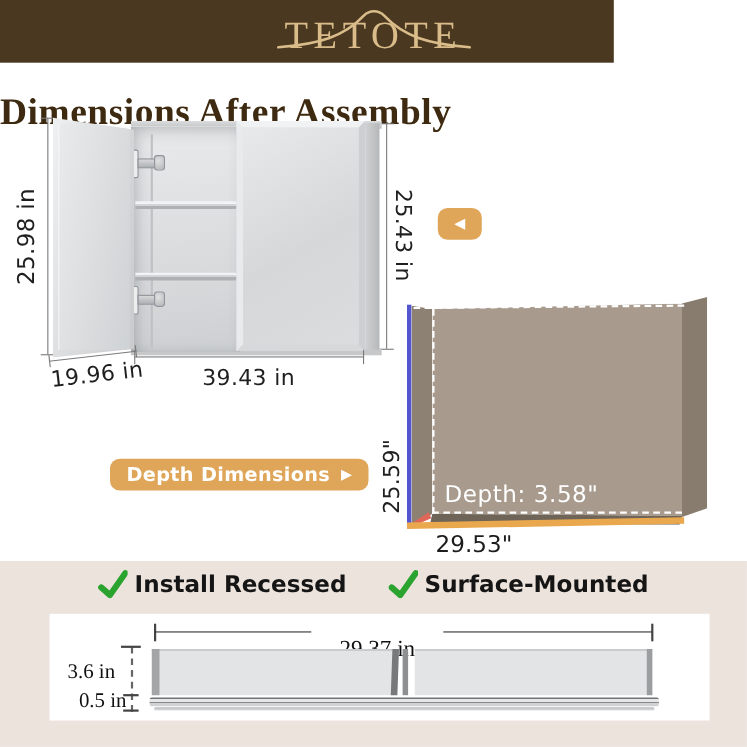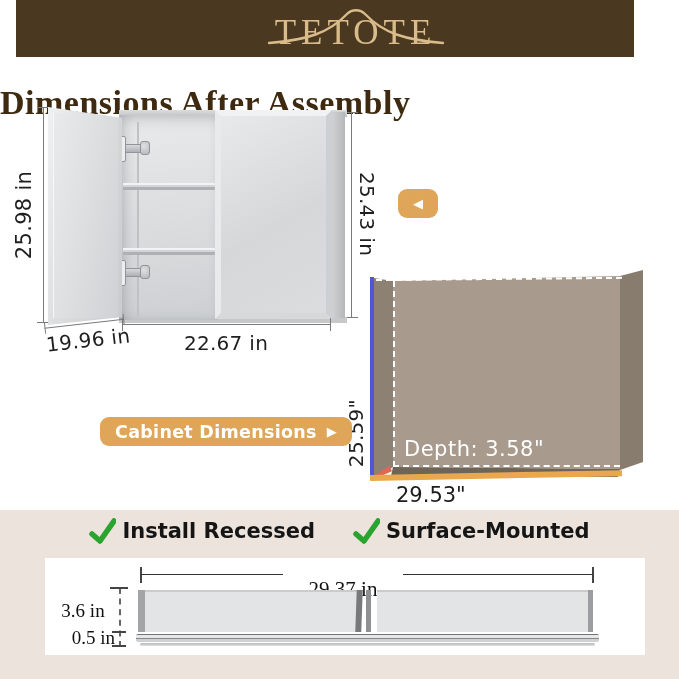--- a/index.html
+++ b/index.html
@@ -1,21 +1,21 @@
 <!DOCTYPE html>
 <html style="--header_bg: #4a3820; --brand_gold: #d9bc8a; --title_brown: #3e2a10; --badge_tan: #dfa558; --check_green: #2aa32f; --bottom_bg: #ece3dc; --cutout_face_taupe: #a89b8e; --cutout_side_taupe: #8d8173; --cutout_blue: #5356cf; --cutout_orange: #e9a84e; --cutout_red: #df6758;"><head>
 <meta charset="utf-8">
 <style>
   html,body{margin:0;padding:0;background:#fff;}
   .canvas{position:relative;width:679px;height:679px;overflow:hidden;background:#fff;
           font-family:"DejaVu Sans","Liberation Sans",sans-serif;}
   .abs{position:absolute;}
 
   
-  .brand-bar{position:absolute;left:16px;top:0;width:618px;height:57px;background:var(--header_bg,#4a3820);}
+  .brand-bar{position:absolute;left:0;top:0;width:558px;height:57px;background:var(--header_bg,#4a3820);}
   .brand-arch{position:absolute;left:249px;top:3px;}
   .brand-text{position:absolute;left:0;top:13px;width:679px;text-align:center;
               font-family:"Liberation Serif","DejaVu Serif",serif;font-size:35px;font-weight:400;
               letter-spacing:5px;color:var(--brand_gold,#d9bc8a);}
 
   .page-title{position:absolute;left:0;top:61px;width:679px;text-align:left;
               font-family:"Liberation Serif","DejaVu Serif",serif;font-weight:700;font-size:34px;
               color:var(--title_brown,#3e2a10);letter-spacing:.5px;}
 
   
@@ -157,21 +157,21 @@
     <div class="door-dim-group">
       <div class="dline" style="left:2px;top:8px;width:80px;height:1px;"></div>
       <div class="dline" style="left:2px;top:3px;width:1px;height:11px;"></div>
       <div class="dline" style="left:81px;top:3px;width:1px;height:11px;"></div>
       <div class="dim-text" style="left:-4px;top:13px;width:96px;">19.96 in</div>
     </div>
 
     <div class="dline" style="left:122px;top:324px;width:208px;height:1px;"></div>
     <div class="dline" style="left:122px;top:318px;width:1px;height:13px;"></div>
     <div class="dline" style="left:330px;top:318px;width:1px;height:13px;"></div>
-    <div class="dim-text" style="left:156px;top:331px;width:140px;">22.67 in</div>
+    <div class="dim-text" style="left:156px;top:331px;width:140px;">39.43 in</div>
   </div>
 
   <div class="badge" style="left:398px;top:189px;">
     <span class="arr">◀</span>
   </div>
 
   <div class="abs" style="left:0;top:0;width:679px;height:510px;">
     <div class="cut-right"></div>
     <div class="cut-blue"></div>
     <div class="cut-left"></div>
@@ -180,21 +180,21 @@
     <div class="cut-red"></div>
     <div class="cut-orange"></div>
     <div class="cut-dash-top"></div>
     <div class="cut-dash-rect"></div>
     <div class="depth-text">Depth: 3.58"</div>
     <div class="cut-width-text">29.53"</div>
     <div class="dim-text" style="left:296px;top:421px;width:120px;transform:rotate(-90deg);">25.59"</div>
   </div>
 
   <div class="badge" style="left:100px;top:417px;">
-    <span>Cabinet Dimensions</span>
+    <span>Depth Dimensions</span>
     <span class="arr">▶</span>
   </div>
 
   <section class="bottom">
 
     <div class="check-row">
       <div class="check-item">
         <svg width="27" height="27" viewBox="0 0 27 27">
           <path d="M3,17 L11,24 L25,4" fill="none" stroke="#2aa32f" stroke-width="5.5" stroke-linecap="round" stroke-linejoin="round"></path>
         </svg>

